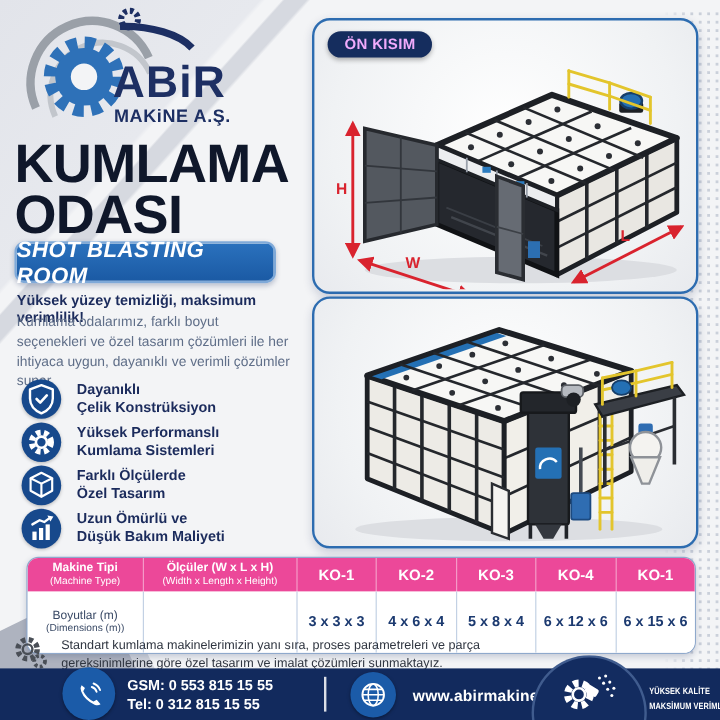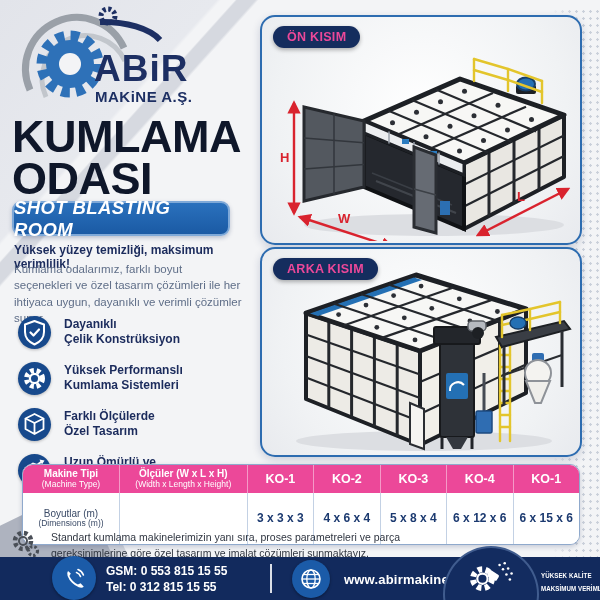--- a/index.html
+++ b/index.html
@@ -37,32 +37,32 @@
     display:flex;align-items:center;justify-content:center;
     color:#fff;font-weight:bold;font-style:italic;font-size:18.5px;letter-spacing:.4px;
     box-shadow:0 2px 4px rgba(20,40,90,.25);
   }
   
   .intro-head{position:absolute;left:14px;top:243px;width:232px;z-index:2;margin:0;
     font-size:12px;font-weight:bold;color:#1b2b5c;}
   .intro-body{position:absolute;left:14px;top:261px;width:228px;z-index:2;margin:0;
     font-size:11.5px;line-height:1.42;color:#5f6e88;}
   
-  .features{position:absolute;left:18px;top:315px;z-index:2;display:flex;flex-direction:column;gap:12px;width:240px;}
+  .features{position:absolute;left:18px;top:315px;z-index:2;display:flex;flex-direction:column;gap:2px;width:240px;}
   .feat{display:flex;align-items:center;height:34px;}
   .feat-icon{width:33px;height:33px;border-radius:50%;background:#17498c;flex:0 0 33px;
     display:flex;align-items:center;justify-content:center;box-shadow:0 1px 3px rgba(0,0,0,.25);}
   .feat-text{margin-left:13px;font-size:12px;font-weight:bold;color:#1b2b5c;line-height:1.28;}
   
   .panel{position:absolute;left:260px;width:318px;z-index:2;
     background:radial-gradient(circle at 50% 42%, #ffffff 0%, #f0f2f4 70%, #e8eaee 100%);
     border:2px solid #2d6cb0;border-radius:15px;box-shadow:0 3px 8px rgba(20,40,90,.18);overflow:hidden;}
   .panel-front{top:15px;height:226px;}
   .panel-back{top:247px;height:206px;}
-  .panel-badge{position:absolute;top:9px;left:11px;background:#152d5e;color:#ec4899;
+  .panel-badge{position:absolute;top:9px;left:11px;background:#152d5e;color:#f0abfc;
     font-weight:bold;font-size:12.5px;letter-spacing:.3px;padding:4px 14px;border-radius:14px;
     box-shadow:0 2px 4px rgba(0,0,0,.3);z-index:3;text-align:right;}
   .render{position:absolute;left:2px;top:12px;}
   .panel-back .render{top:4px;}
   
   .face-t{fill:#f7f7f5;stroke:#1d2025;stroke-width:5;stroke-linejoin:round;}
   .face-r{fill:#e9e7e2;stroke:#1d2025;stroke-width:4;stroke-linejoin:round;}
   .face-l{fill:#edebe6;stroke:#1d2025;stroke-width:4;stroke-linejoin:round;}
   .gridline{stroke:#24272c;stroke-width:2.2;fill:none;}
   .gridline-thick{stroke:#24272c;stroke-width:3;fill:none;}
@@ -260,21 +260,20 @@
       <text x="16" y="133" class="dim-label">H</text>
       <line x1="36" y1="188" x2="128" y2="218" class="dim" marker-start="url(#arrR)" marker-end="url(#arrR)"></line>
       <text x="74" y="194" class="dim-label">W</text>
       <line x1="214" y1="206" x2="304" y2="160" class="dim" marker-start="url(#arrR)" marker-end="url(#arrR)"></line>
       <text x="253" y="172" class="dim-label">L</text>
     </g>
   </svg>
 </section>
 
 <section class="panel panel-back">
-  <span class="panel-badge">ARKA KISIM</span>
   <svg class="render" width="314" height="200" viewBox="0 0 314 200">
     <ellipse cx="160" cy="188" rx="128" ry="10" fill="#dcdee2"></ellipse>
 
     <polygon points="156,98 262,56 262,140 156,192" class="face-r" style="fill:#f1efe9"></polygon>
     <line x1="182.5" y1="87.5" x2="182.5" y2="179" class="gridline-thick"></line>
     <line x1="209" y1="77" x2="209" y2="166" class="gridline-thick"></line>
     <line x1="235.5" y1="66.5" x2="235.5" y2="153" class="gridline-thick"></line>
     <line x1="156" y1="129" x2="262" y2="83.7" class="gridline"></line>
     <line x1="156" y1="160.9" x2="262" y2="111.4" class="gridline"></line>
 

